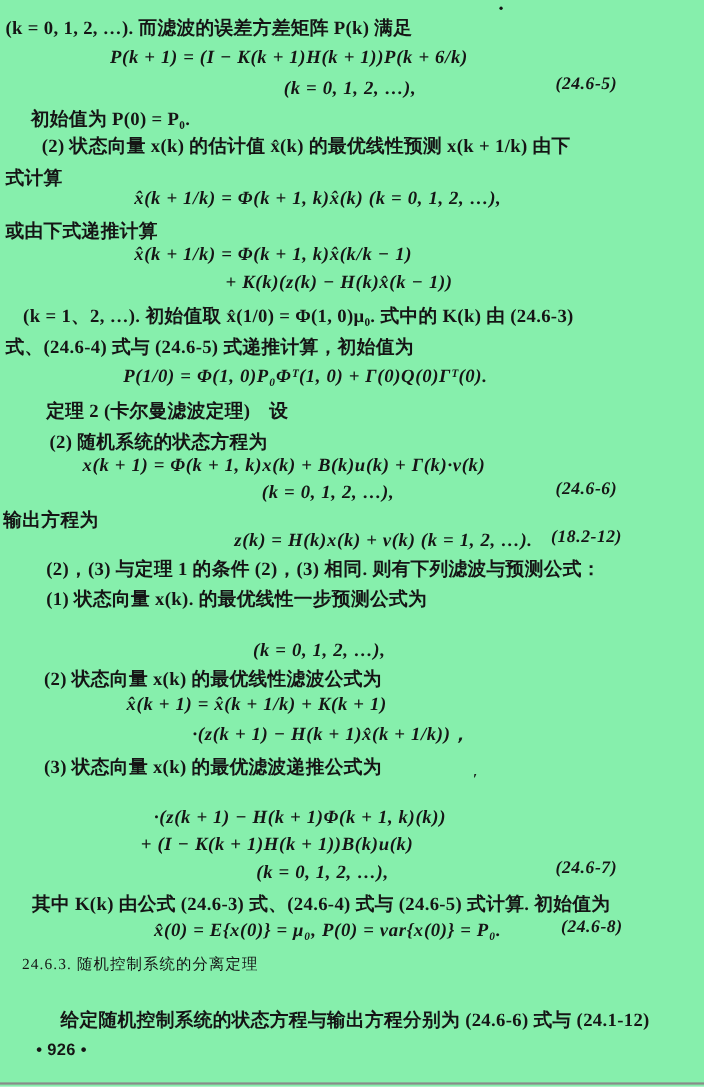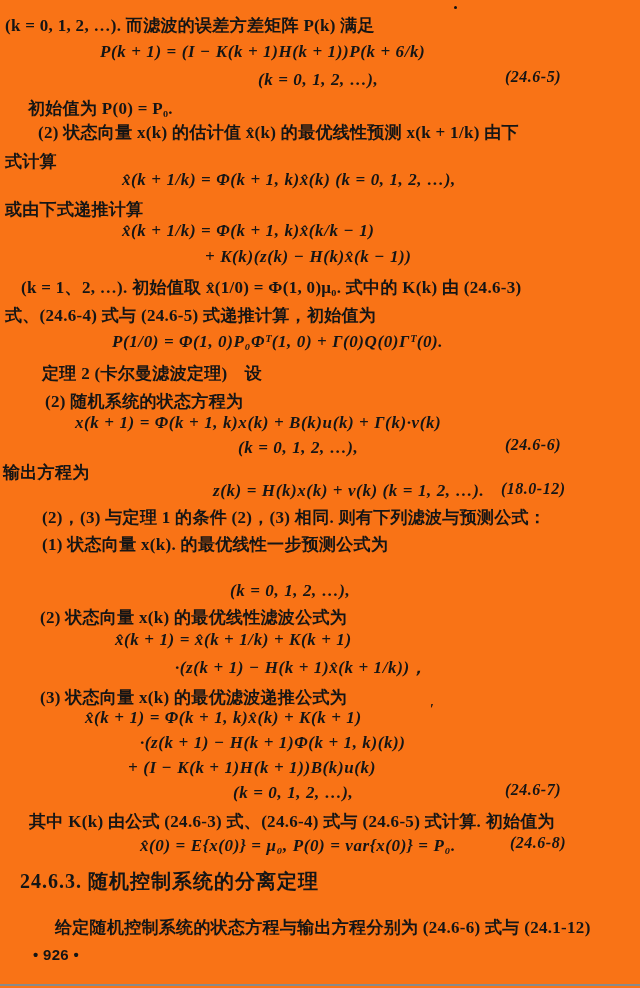--- a/index.html
+++ b/index.html
@@ -1,19 +1,19 @@
 <!DOCTYPE html>
 <html><head>
 <meta charset="utf-8">
 <style>
   html,body{margin:0;padding:0;background:#f2f2f2;}
   #page{
     position:relative;
     width:640px;height:988px;
-    background:#f97316;
+    background:#86efac;
     overflow:hidden;
     font-family:"Liberation Serif","DejaVu Serif",serif;
     color:#151515;
   }
   .line{
     position:absolute;
     white-space:nowrap;
     font-size:17px;
     font-weight:700;
     letter-spacing:0.3px;
@@ -24,22 +24,22 @@
     letter-spacing:0.6px;
   }
   .eqno{
     position:absolute;
     font-size:16px;
     font-weight:700;
     font-style:italic;
     letter-spacing:0.5px;
   }
   .heading{
-    font-size:20px;
-    font-weight:700;
+    font-size:14px;
+    font-weight:400;
     letter-spacing:1px;
   }
   .pagenum{
     font-size:15px;
     font-weight:700;
     font-family:"Liberation Sans","DejaVu Sans",sans-serif;
   }
   .artifact{position:absolute;font-weight:700;}
   #dot-top{position:absolute;left:454px;top:6px;width:3px;height:3px;background:#111;border-radius:50%;}
   #bottom-edge{position:absolute;left:0;top:984px;width:640px;height:2px;background:#8a8a8a;}
@@ -115,32 +115,31 @@
   <div class="line l16 math">(k = 0, 1, 2, …),</div>
   <div class="line l17">输出方程为</div>
   <div class="line l18 math">z(k) = H(k)x(k) + v(k)  (k = 1, 2, …).</div>
   <div class="line l19">(2)，(3) 与定理 1 的条件 (2)，(3) 相同.  则有下列滤波与预测公式：</div>
   <div class="line l20">(1) 状态向量 x(k). 的最优线性一步预测公式为</div>
   <div class="line l22 math">(k = 0, 1, 2, …),</div>
   <div class="line l23">(2) 状态向量 x(k) 的最优线性滤波公式为</div>
   <div class="line l24 math">x̂(k + 1) = x̂(k + 1/k) + K(k + 1)</div>
   <div class="line l25 math">·(z(k + 1) − H(k + 1)x̂(k + 1/k))，</div>
   <div class="line l26">(3) 状态向量 x(k) 的最优滤波递推公式为</div>
-  <div class="line l27 math">x̂(k + 1) = Φ(k + 1, k)x̂(k) + K(k + 1)</div>
   <div class="line l28 math">·(z(k + 1) − H(k + 1)Φ(k + 1, k)(k))</div>
   <div class="line l29 math">+ (I − K(k + 1)H(k + 1))B(k)u(k)</div>
   <div class="line l30 math">(k = 0, 1, 2, …),</div>
   <div class="line l31">其中 K(k) 由公式 (24.6-3) 式、(24.6-4) 式与 (24.6-5) 式计算.  初始值为</div>
   <div class="line l32 math">x̂(0) = E{x(0)} = μ₀, P(0) = var{x(0)} = P₀.</div>
   <div class="line l33 heading">24.6.3. 随机控制系统的分离定理</div>
   <div class="line l34">给定随机控制系统的状态方程与输出方程分别为 (24.6-6) 式与 (24.1-12)</div>
   <div class="line l35 pagenum">• 926 •</div>
 
   <div class="eqno e0">(24.6-5)</div>
   <div class="eqno e1">(24.6-6)</div>
-  <div class="eqno e2">(18.0-12)</div>
+  <div class="eqno e2">(18.2-12)</div>
   <div class="eqno e3">(24.6-7)</div>
   <div class="eqno e4">(24.6-8)</div>
 
   <div class="artifact prime-mark">′</div>
 
   <div id="bottom-edge"></div>
 </div>
 
 </body></html>

